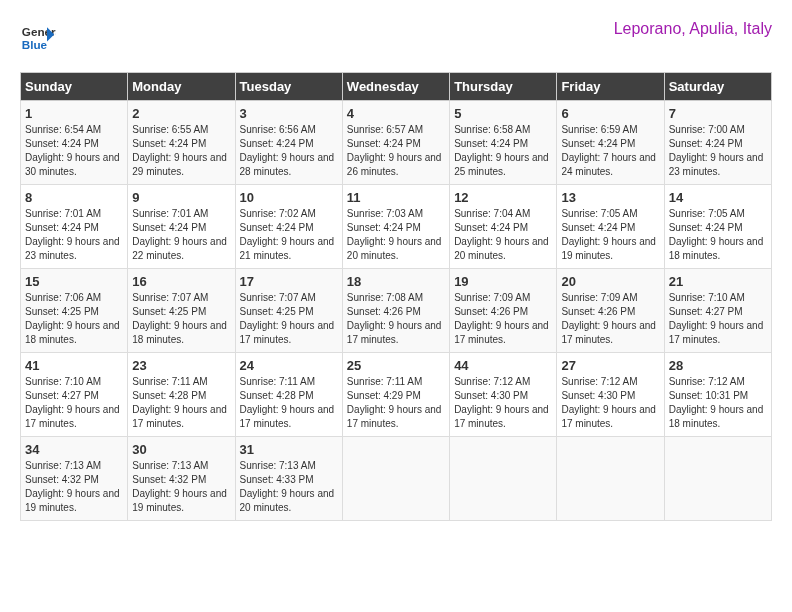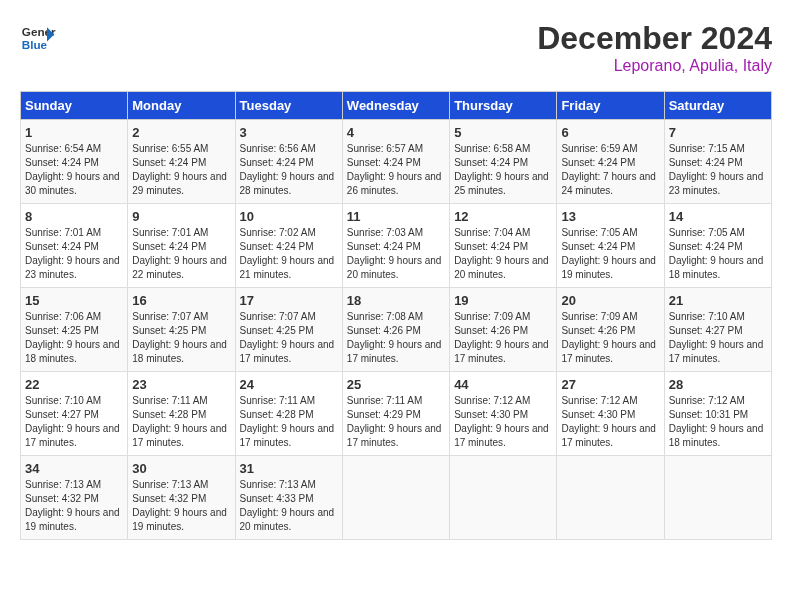--- a/index.html
+++ b/index.html
@@ -36,21 +36,21 @@
     .title-block h2 {
       font-size: 16px;
       font-weight: normal;
       color: #a21caf;
     }
     table {
       width: 100%;
       border-collapse: collapse;
     }
     thead tr th {
-      background-color: #1d4ed8;
+      background-color: #404040;
       color: #fff;
       font-size: 13px;
       font-weight: bold;
       padding: 6px 4px;
       text-align: left;
       border: 1px solid #ccc;
     }
     tbody tr td {
       vertical-align: top;
       padding: 5px 4px;
@@ -83,21 +83,20 @@
 
 <div class="header">
   <div class="logo">
     <svg class="logo-icon" viewBox="0 0 40 40" xmlns="http://www.w3.org/2000/svg">
       <text x="2" y="18" font-size="13" font-weight="bold" fill="#333">General</text>
       <text x="2" y="32" font-size="13" font-weight="bold" fill="#1a6bbf">Blue</text>
       <polygon points="30,8 38,16 30,24" fill="#1a6bbf"></polygon>
     </svg>
   </div>
   <div class="title-block">
-    <h1>December 2024</h1>
     <h2>Leporano, Apulia, Italy</h2>
   </div>
 </div>
 
 <table>
   <thead>
     <tr>
     <th>Sunday</th>
         <th>Monday</th>
         <th>Tuesday</th>
@@ -153,21 +152,21 @@
           <span class="day-num">6</span>
         <div class="day-info">
           <span>Sunrise: 6:59 AM</span><br>
           <span>Sunset: 4:24 PM</span><br>
           <span>Daylight: 7 hours and 24 minutes.</span>
         </div>
         </td>
         <td>
           <span class="day-num">7</span>
         <div class="day-info">
-          <span>Sunrise: 7:15 AM</span><br>
+          <span>Sunrise: 7:00 AM</span><br>
           <span>Sunset: 4:24 PM</span><br>
           <span>Daylight: 9 hours and 23 minutes.</span>
         </div>
         </td>
       </tr>
       <tr>
         <td>
           <span class="day-num">8</span>
         <div class="day-info">
           <span>Sunrise: 7:01 AM</span><br>
@@ -277,21 +276,21 @@
           <span class="day-num">21</span>
         <div class="day-info">
           <span>Sunrise: 7:10 AM</span><br>
           <span>Sunset: 4:27 PM</span><br>
           <span>Daylight: 9 hours and 17 minutes.</span>
         </div>
         </td>
       </tr>
       <tr>
         <td>
-          <span class="day-num">22</span>
+          <span class="day-num">41</span>
         <div class="day-info">
           <span>Sunrise: 7:10 AM</span><br>
           <span>Sunset: 4:27 PM</span><br>
           <span>Daylight: 9 hours and 17 minutes.</span>
         </div>
         </td>
         <td>
           <span class="day-num">23</span>
         <div class="day-info">
           <span>Sunrise: 7:11 AM</span><br>

